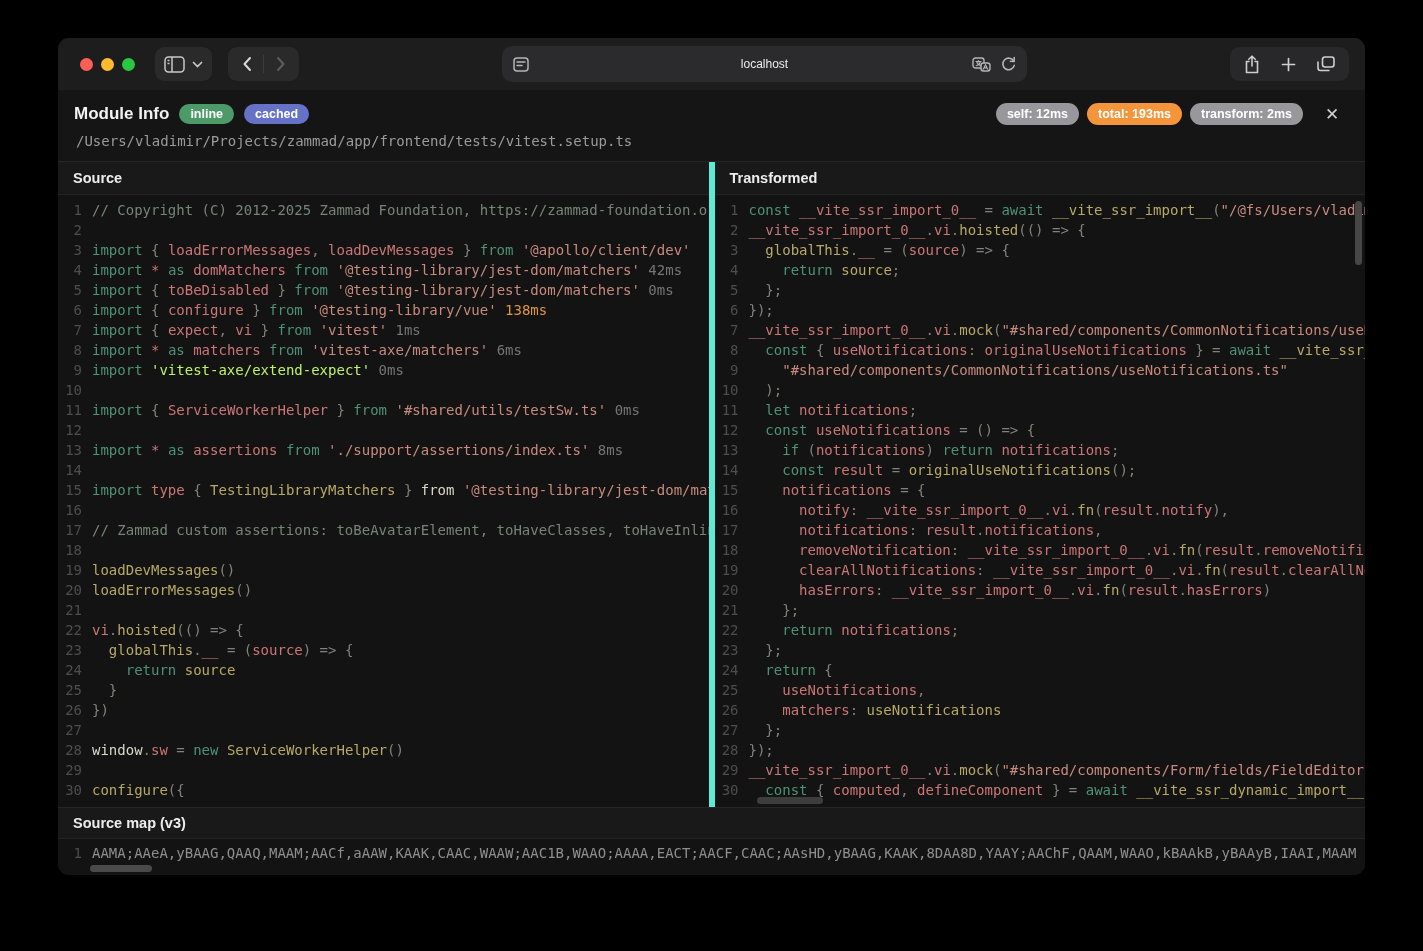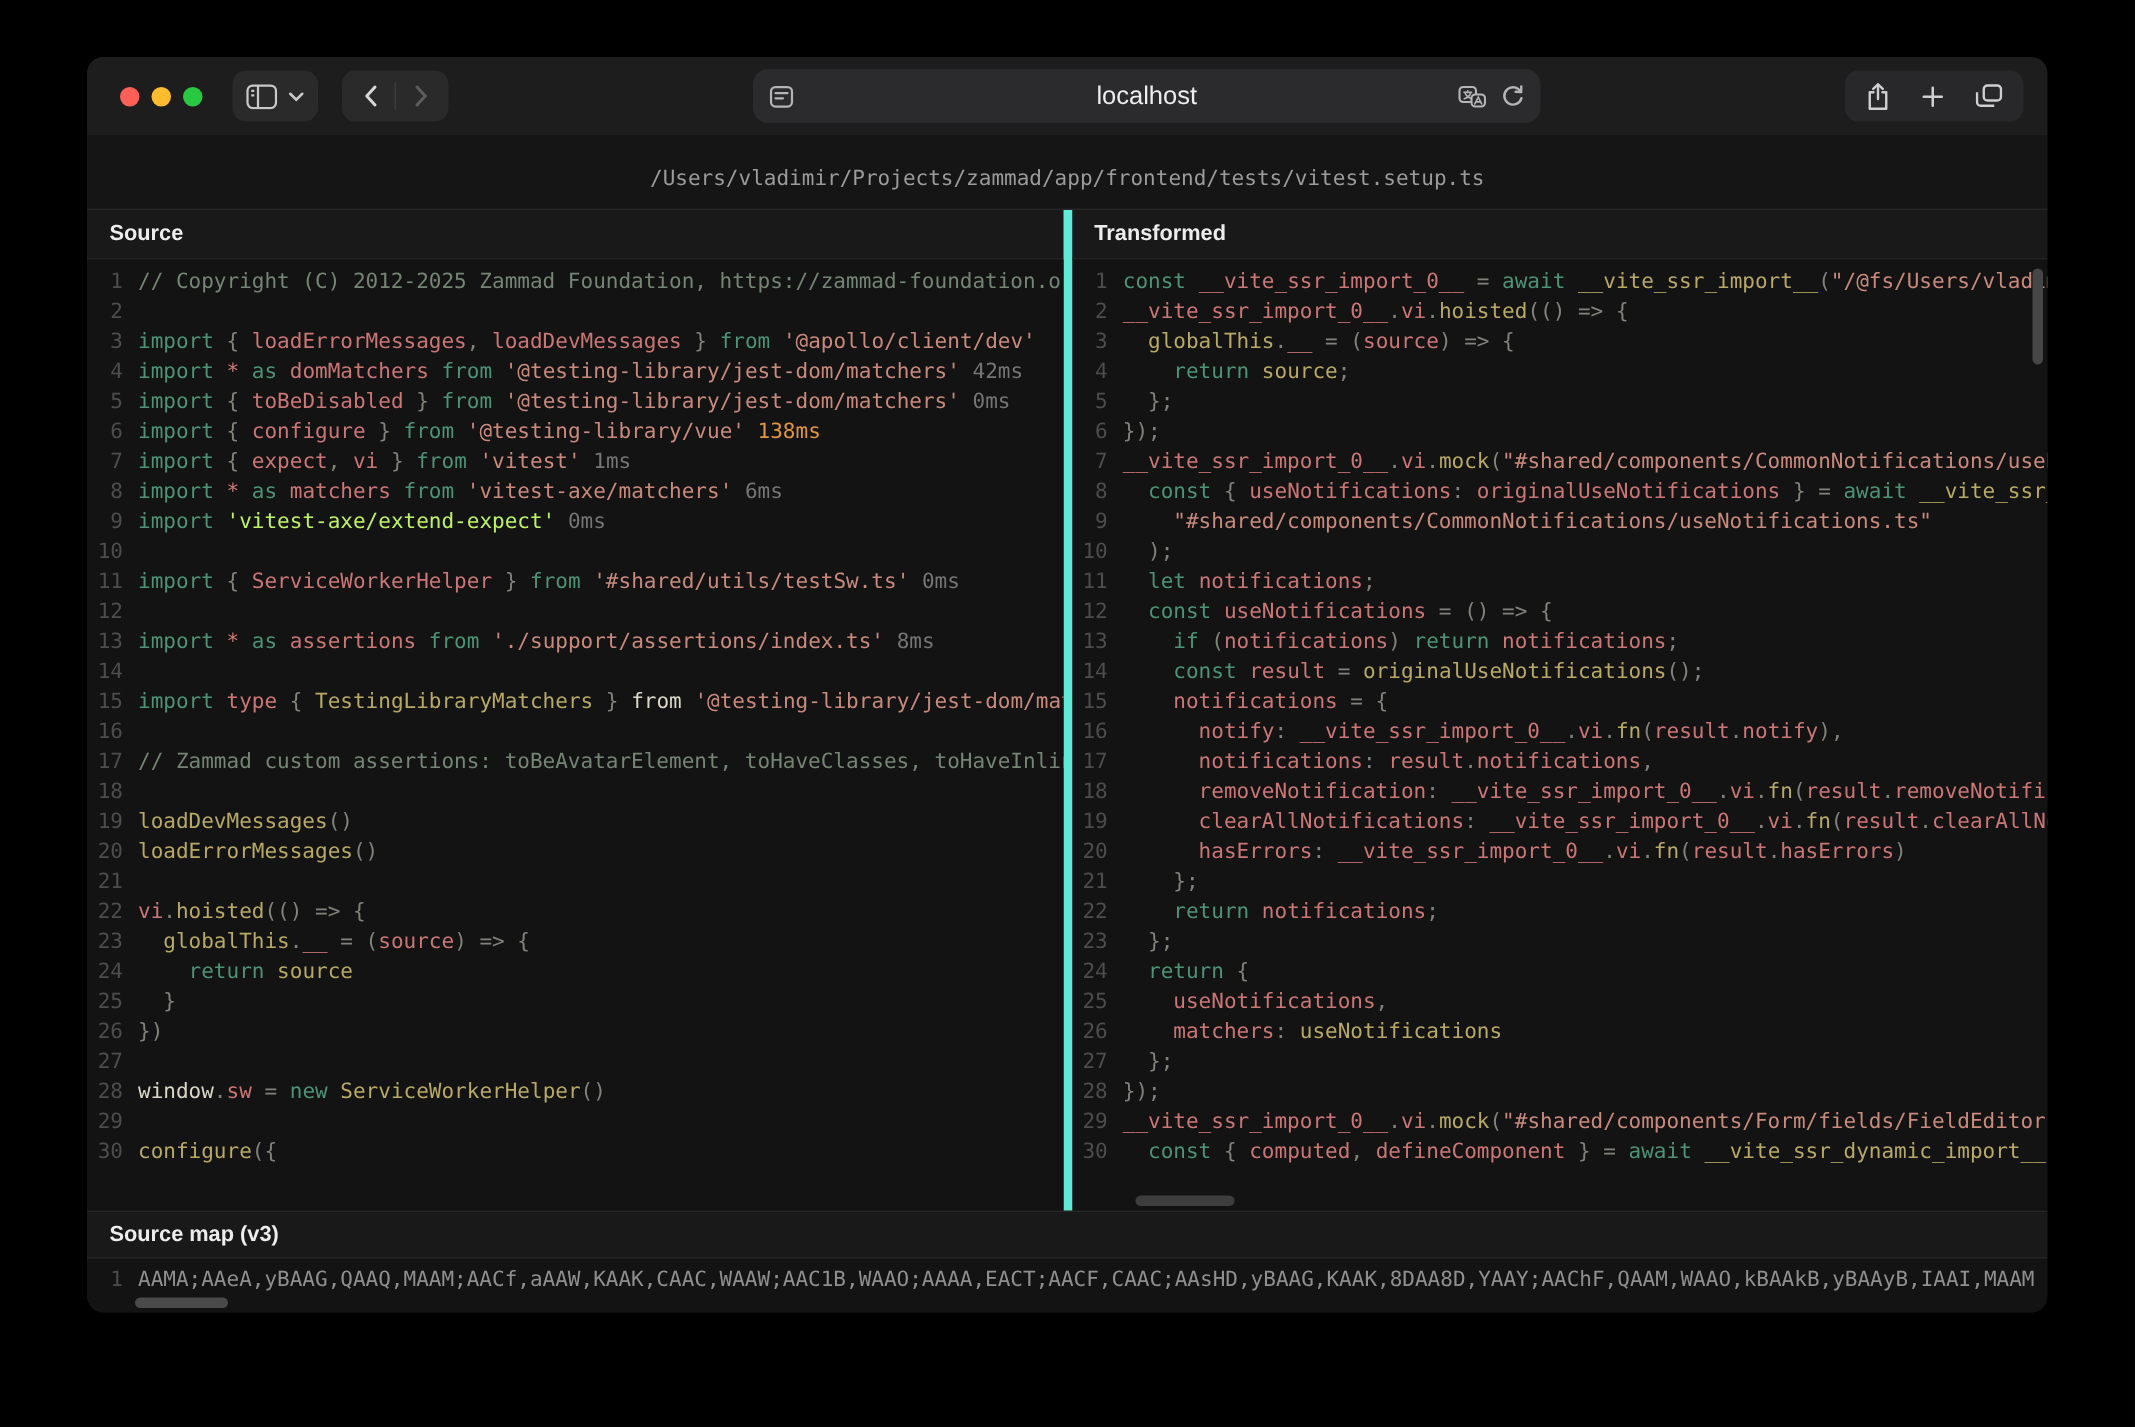--- a/index.html
+++ b/index.html
@@ -18,38 +18,38 @@
   .pill { background:#2a2a2b; border-radius:9px; height:34px;
           display:flex; align-items:center; }
   .sidebar-group { margin-left:20px; padding:0 9px; gap:7px; }
   .nav-group { margin-left:16px; padding:0 2px; }
   .nav-btn { width:33px; height:30px; display:flex; align-items:center; justify-content:center; }
   .nav-div { width:1px; height:18px; background:#3c3c3d; }
   .spacer { flex:1 1 0; }
   .url-bar { width:525px; height:36px; background:#2b2b2d; border-radius:10px;
              display:flex; align-items:center; padding:0 11px; position:relative; }
   .url-text { position:absolute; left:0; right:0; text-align:center;
-              color:#ededed; font-size:17px; font-weight:500; }
+              color:#ededed; font-size:12px; font-weight:500; }
   .url-right { margin-left:auto; display:flex; align-items:center; gap:10px; z-index:1; }
   .right-pill { margin-right:4px; gap:21px; padding:0 14px; background:#28282a; }
   .icon-btn { display:flex; align-items:center; justify-content:center; }
 
   
   .mod-header { flex:0 0 auto; background:#151515; padding:13px 18px 0 16px;
                 border-bottom:1px solid #262626; }
   .mod-row1 { display:flex; align-items:center; }
   .mod-title { font-size:17px; font-weight:700; color:#f2f2f2; }
   .badge { border-radius:999px; padding:3px 11px; font-size:12.5px; font-weight:700;
            color:#fff; margin-left:10px; }
   .timings { margin-left:auto; display:flex; align-items:center; gap:8px; }
   .timing { border-radius:999px; padding:4px 11px; font-size:12.5px; font-weight:700; color:#fff; }
   .close-btn { margin-left:18px; margin-right:4px; color:#cfcfcf; font-size:17px;
                width:22px; height:22px; display:flex; align-items:center; justify-content:center; }
   .mod-path { font-family:"DejaVu Sans Mono", monospace; font-size:14px;
-              color:#9b9b9b; padding:8px 0 12px 2px;text-align:center; }
+              color:#9b9b9b; padding:8px 0 12px 2px; }
 
   
   .panels { flex:1 1 auto; min-height:0; display:flex; border-bottom:1px solid #262626; }
   .panel { flex:1 1 0; min-width:0; display:flex; flex-direction:column; }
   .panel + .panel { border-left:6px solid #5eead4; }
   .panel-header { height:33px; flex:0 0 auto; display:flex; align-items:center;
                   padding:0 15px; background:#191919; border-bottom:1px solid #242424;
                   font-size:14.5px; font-weight:700; color:#ededed; }
   .code { flex:1 1 auto; overflow:hidden; position:relative; background:#131313; padding-top:5px; }
   .code-line { display:flex; height:20px; font:14px/20px "DejaVu Sans Mono", monospace;
@@ -161,20 +161,33 @@
       <span class="icon-btn">
         <svg width="18" height="16" viewBox="0 0 18 16" fill="none" stroke="#cfcfcf" stroke-width="1.6" stroke-linejoin="round">
           <rect x="5.5" y="1" width="11.5" height="10" rx="2.5"></rect>
           <path d="M12.5 14.5 H3.5 A2.5 2.5 0 0 1 1 12 V5.5"></path>
         </svg>
       </span>
     </div>
   </div>
 
   <div class="mod-header">
+    <div class="mod-row1">
+      <span class="mod-title">Module Info</span>
+      <span style="display:flex;align-items:center;">
+          <span class="badge" style="background: rgb(76, 154, 104);">inline</span>
+          <span class="badge" style="background: rgb(102, 114, 200);">cached</span>
+        </span>
+      <span class="timings">
+          <span class="timing" style="background: rgb(151, 151, 156);">self: 12ms</span>
+          <span class="timing" style="background: rgb(245, 149, 59);">total: 193ms</span>
+          <span class="timing" style="background: rgb(151, 151, 156);">transform: 2ms</span>
+        </span>
+      <span class="close-btn">✕</span>
+    </div>
     <div class="mod-path">/Users/vladimir/Projects/zammad/app/frontend/tests/vitest.setup.ts</div>
   </div>
 
   <div class="panels">
     <div class="panel">
       <div class="panel-header">Source</div>
       <div class="code">
           <div class="code-line"><span class="ln">1</span><span class="code-text"><span style="color: rgb(117, 133, 117);">// Copyright (C) 2012-2025 Zammad Foundation, https://zammad-foundation.org/</span></span></div>
           <div class="code-line"><span class="ln">2</span><span class="code-text"></span></div>
           <div class="code-line"><span class="ln">3</span><span class="code-text"><span style="color: rgb(77, 147, 117);">import</span><span style="color: rgb(130, 130, 124);"> { </span><span style="color: rgb(203, 118, 118);">loadErrorMessages</span><span style="color: rgb(130, 130, 124);">, </span><span style="color: rgb(203, 118, 118);">loadDevMessages</span><span style="color: rgb(130, 130, 124);"> } </span><span style="color: rgb(77, 147, 117);">from </span><span style="color: rgb(201, 138, 125);">'@apollo/client/dev'</span></span></div>

